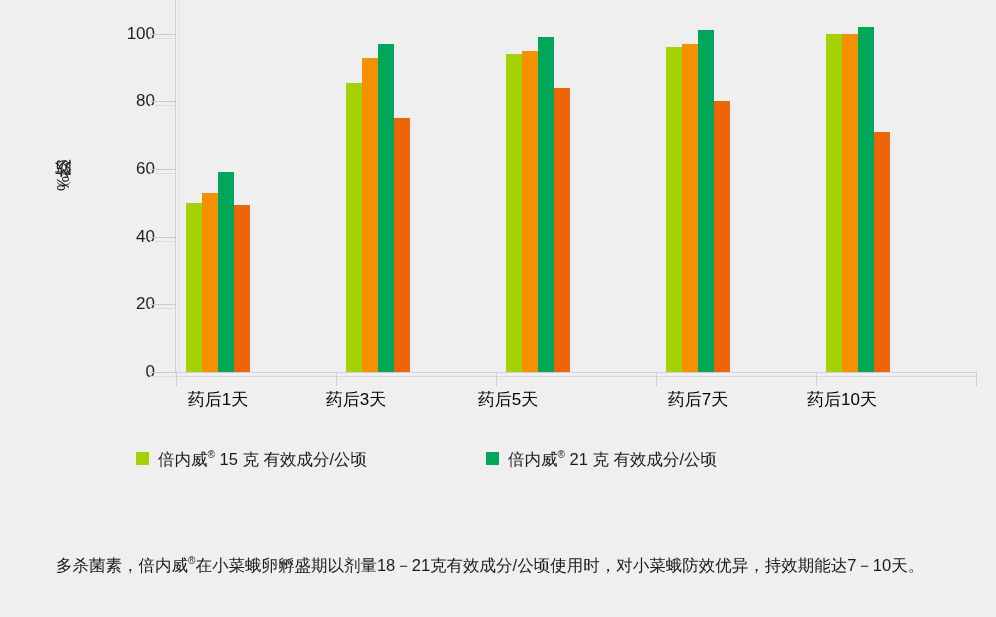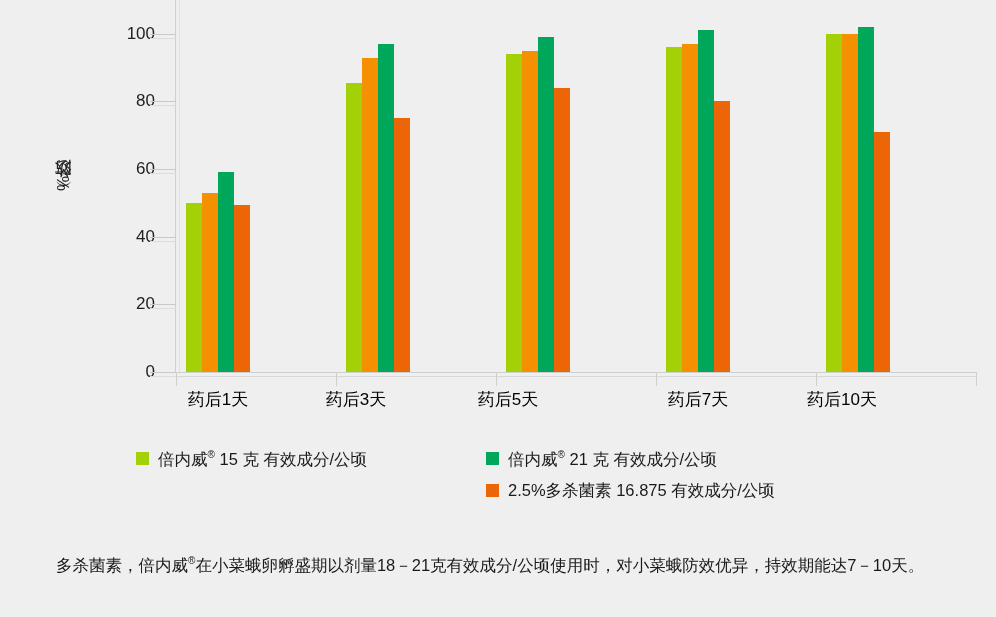--- a/index.html
+++ b/index.html
@@ -141,21 +141,17 @@
 
 <div class="legend" id="legend">
     <div class="legend-item" style="left: 0px; top: 0px;">
       <span class="swatch" style="background: rgb(163, 208, 6);"></span>
       <span class="legend-text"><span>倍内威</span><sup>®</sup><span> 15 克 有效成分/公顷</span></span>
     </div>
     <div class="legend-item" style="left: 350px; top: 0px;">
       <span class="swatch" style="background: rgb(0, 166, 90);"></span>
       <span class="legend-text"><span>倍内威</span><sup>®</sup><span> 21 克 有效成分/公顷</span></span>
     </div>
-    <div class="legend-item" style="left: 350px; top: 32px;">
-      <span class="swatch" style="background: rgb(236, 102, 8);"></span>
-      <span class="legend-text">2.5%多杀菌素 16.875 有效成分/公顷</span>
-    </div>
   </div>
 
 <div class="caption">
   <span class="indent"></span><span>多杀菌素，倍内威</span><sup>®</sup><span>在小菜蛾卵孵盛期以剂量18－21克有效成分/公顷使用时，对小菜蛾防效优异，持效期能达7－10天。</span>
 </div>
 
 </body></html>

